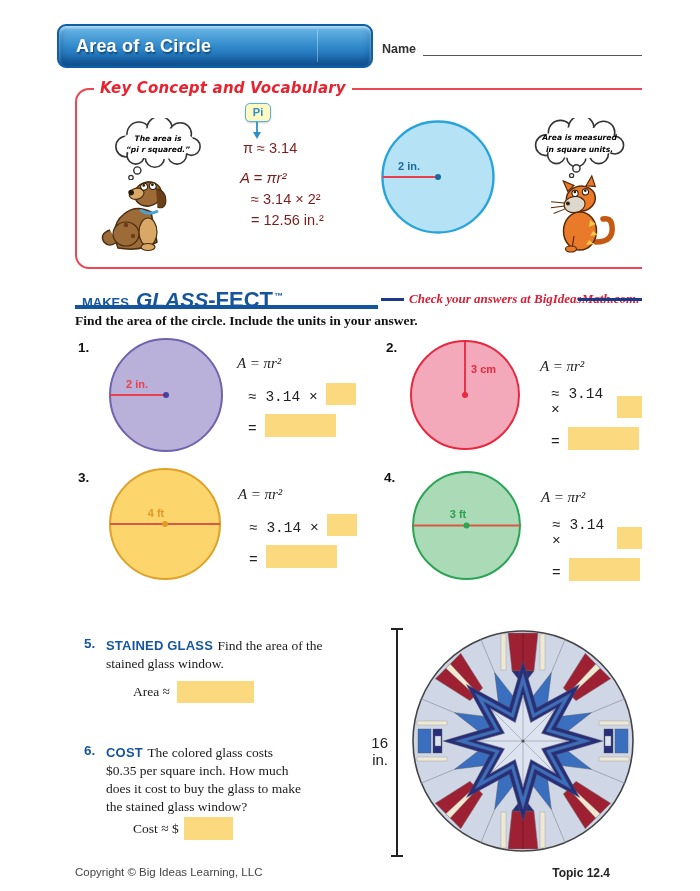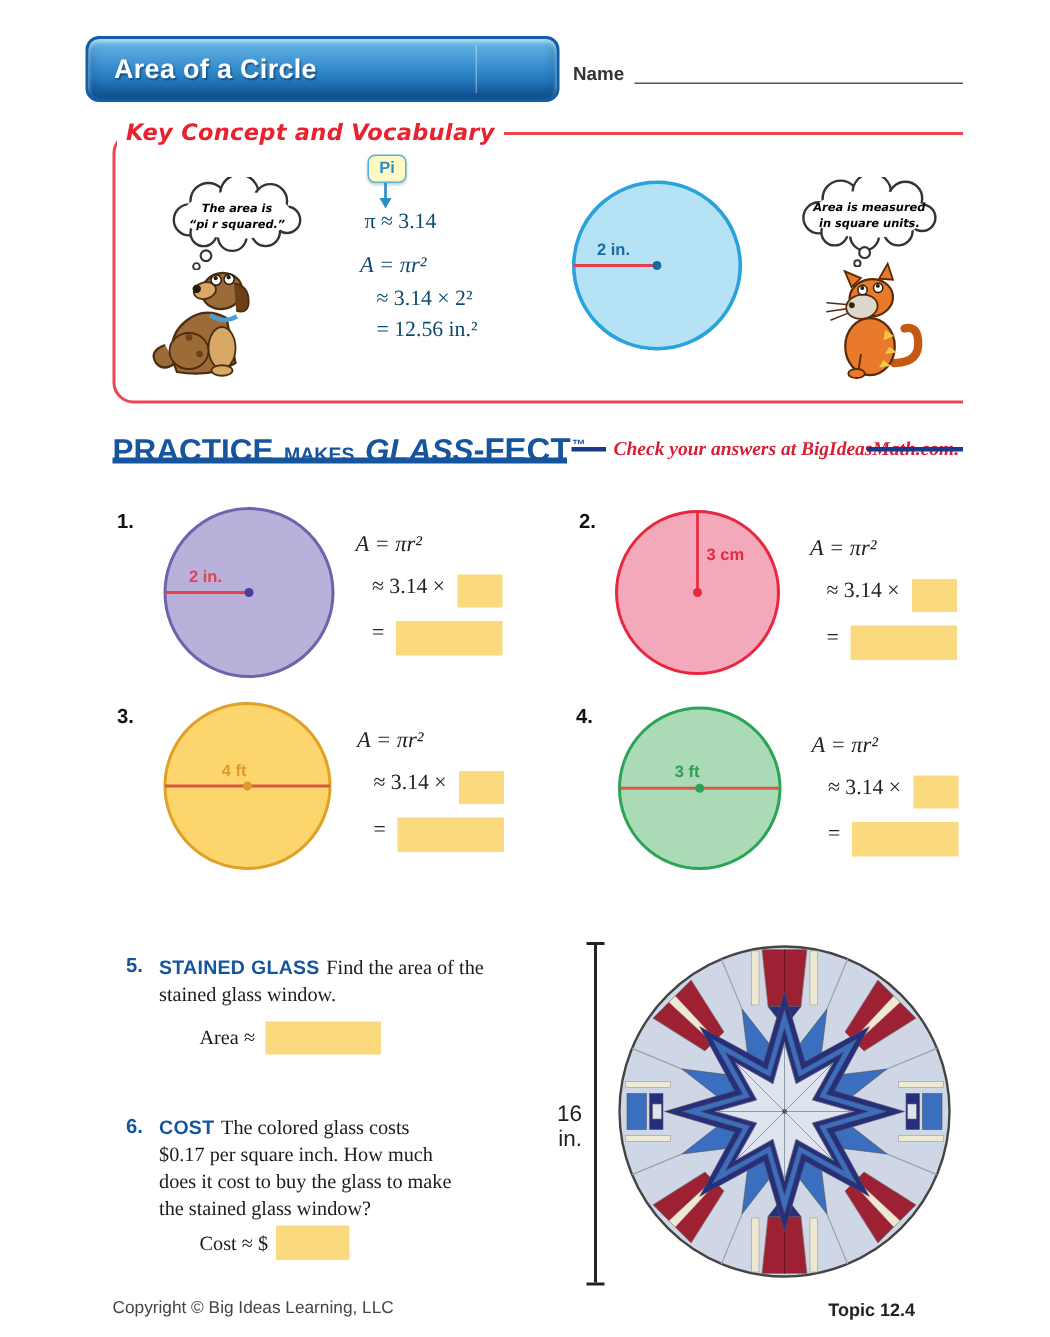--- a/index.html
+++ b/index.html
@@ -29,28 +29,28 @@
     background:rgba(255,255,255,.35);}
   .banner-title{color:#fff;font-size:18px;font-weight:bold;padding-left:17px;
     text-shadow:1px 1.5px 1px rgba(10,50,95,.6);letter-spacing:.2px;}
 
   .name-row{left:382px;top:42px;display:flex;align-items:flex-end;}
   .name-label{font-weight:bold;font-size:12.5px;color:#333;}
   .name-line{display:inline-block;width:248px;height:13px;border-bottom:1.3px solid #555;margin-left:7px;}
 
   
   .kc-box{left:75px;top:88px;width:590px;height:177px;border:2.2px solid var(--box-red);border-radius:14px;}
-  .kc-label{left:78px;top:79px;background:#fff;padding:0 6px;color:#e8222e;
+  .kc-label{left:94px;top:79px;background:#fff;padding:0 6px;color:#e8222e;
     font-family:"DejaVu Sans",sans-serif;font-weight:bold;font-style:italic;font-size:15px;letter-spacing:.2px;}
   .bubble-text{font-family:"DejaVu Sans",sans-serif;font-weight:bold;font-style:italic;font-size:9.5px;}
 
   .pi-tag{left:245px;top:103px;width:24px;height:17px;border:1.6px solid #58b0dc;border-radius:5px;
     color:var(--pi-blue);font-weight:bold;font-size:11px;text-align:center;line-height:17px;
     background:#fef9c3;box-shadow:0 1px 2px rgba(0,0,0,.2);}
-  .kc-eq{font-family:Liberation Serif, serif;color:#0c4a6e;}
+  .kc-eq{font-family:Liberation Sans, sans-serif;color:#7f1d1d;}
   .kc-pi-line{left:243px;top:140px;font-size:14.5px;}
   .kc-formula{left:240px;top:169px;font-size:15px;font-style:italic;}
   .kc-approx{left:251px;top:191px;font-size:14.5px;}
   .kc-result{left:251px;top:212px;font-size:14.5px;}
 
   
   .pr-head{left:75px;top:279px;display:flex;align-items:baseline;color:var(--heading-blue);}
   .pr-w1{font-size:21px;font-weight:800;}
   .pr-w2{font-size:13px;font-weight:800;margin:16px 7px;}
   .pr-w3{font-size:21px;font-weight:800;font-style:italic;}
@@ -62,21 +62,21 @@
   .dash2{left:578px;width:88px;}
   .check-red{left:409px;top:291px;font-family:"Liberation Serif",serif;font-weight:bold;font-style:italic;
     font-size:13px;color:var(--check-red);}
   .instruction{left:75px;top:313px;font-family:"Liberation Serif",serif;font-weight:bold;font-size:13.5px;color:#111;}
 
   .prob-num{font-weight:bold;font-size:13.5px;color:#111;}
   .circle-label{font-size:11px;font-weight:bold;font-family:"Liberation Sans",sans-serif;}
 
   .eq-block{position:absolute;}
   .eq1{font-family:"Liberation Serif",serif;font-style:italic;font-size:15px;margin-bottom:11px;}
-  .eq-row{display:flex;align-items:flex-start;font-family:Liberation Serif, serif;font-size:14.5px;margin-bottom:9px;margin-left:11px;}
+  .eq-row{display:flex;align-items:flex-end;font-family:Liberation Mono, monospace;font-size:14.5px;margin-bottom:9px;margin-left:11px;}
   .abox{background:var(--answer-box);display:inline-block;}
   .abox-sm{width:30px;height:22px;margin-left:8px;}
   .abox-lg{width:71px;height:23px;margin-left:8px;}
 
   .wp-num{font-weight:bold;font-size:13.5px;color:var(--heading-blue);}
   .wp-key{font-weight:bold;font-size:13px;color:var(--heading-blue);letter-spacing:.2px;}
   .wp-text{font-family:"Liberation Serif",serif;font-size:13.5px;color:#1a1a1a;line-height:17px;}
   .ans-row{display:flex;align-items:center;font-family:"Liberation Serif",serif;font-size:13.5px;color:#1a1a1a;}
   .abox-p5{width:77px;height:22px;margin-left:7px;}
   .abox-p6{width:49px;height:23px;margin-left:5px;}
@@ -208,30 +208,30 @@
       <circle cx="38" cy="23" r="3.1" fill="#fff" stroke="#2a1a08" stroke-width="1"></circle>
       <circle cx="38" cy="21.7" r="1.3" fill="#2a1a08"></circle>
       <circle cx="48.5" cy="23" r="3.1" fill="#fff" stroke="#2a1a08" stroke-width="1"></circle>
       <circle cx="48.5" cy="21.7" r="1.3" fill="#2a1a08"></circle>
       <circle cx="29.5" cy="32" r="2" fill="#3a2208"></circle>
       <path d="M26,31 L13,28 M26,34 L12,34 M26,37 L14,40" stroke="#5a2a08" stroke-width="1" fill="none"></path>
     </g>
   </svg>
 
   <div class="abs pr-head">
-    <span class="pr-w1">PRACTICE</span>
     <span class="pr-w2">MAKES</span>
     <span class="pr-w3">GLASS</span>
     <span class="pr-w4">-FECT</span>
     <span class="pr-tm">™</span>
   </div>
   <div class="abs pr-underline"></div>
   <div class="abs dash dash1"></div>
   <div class="abs check-red">Check your answers at BigIdeasMath.com.</div>
   <div class="abs dash dash2"></div>
+  <div class="abs instruction">Find the area of the circle. Include the units in your answer.</div>
 
   <div class="abs prob-num" style="left:78px;top:340px">1.</div>
   <svg class="abs" style="left:107px;top:336px" width="118" height="118" viewBox="0 0 118 118">
     <circle cx="59" cy="59" r="56" fill="var(--p1-fill)" stroke="var(--p1-stroke)" stroke-width="2"></circle>
     <line x1="3" y1="59" x2="59" y2="59" stroke="var(--radius-line)" stroke-width="2"></line>
     <circle cx="59" cy="59" r="3" fill="var(--p1-dot)"></circle>
     <text class="circle-label" x="30" y="52" text-anchor="middle" fill="var(--radius-line)">2 in.</text>
   </svg>
   <div class="eq-block" style="left:237px;top:355px">
     <div class="eq1">A = πr²</div>
@@ -310,21 +310,21 @@
   </div>
   <div class="abs ans-row" style="left:133px;top:681px">
     <span>Area ≈</span>
     <span class="abox abox-p5"></span>
   </div>
 
   <div class="abs wp-num" style="left:84px;top:743px">6.</div>
   <div class="abs" style="left:106px;top:743px;width:270px">
     <span class="wp-key">COST</span>
     <span class="wp-text">The colored glass costs</span><br>
-    <span class="wp-text">$0.17 per square inch. How much</span><br>
+    <span class="wp-text">$0.35 per square inch. How much</span><br>
     <span class="wp-text">does it cost to buy the glass to make</span><br>
     <span class="wp-text">the stained glass window?</span>
   </div>
   <div class="abs ans-row" style="left:133px;top:817px">
     <span>Cost ≈ $</span>
     <span class="abox abox-p6"></span>
   </div>
 
   <div class="abs bracket"></div>
   <div class="abs bracket-label">16 in.</div>

